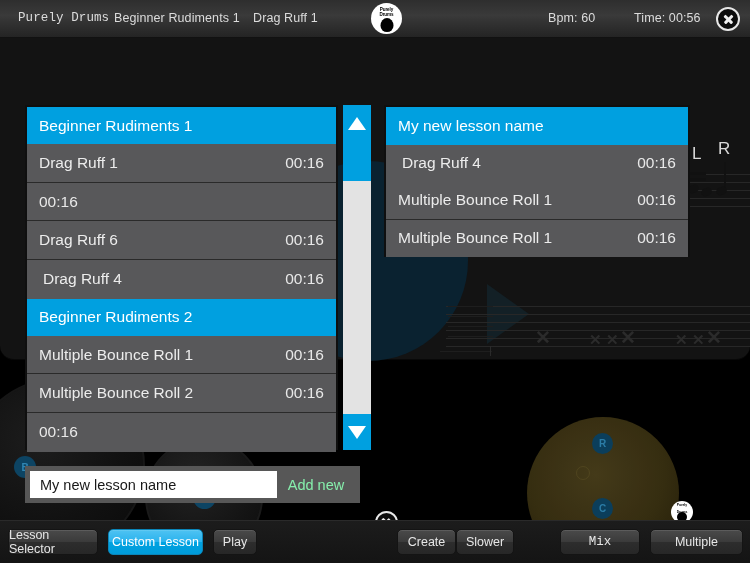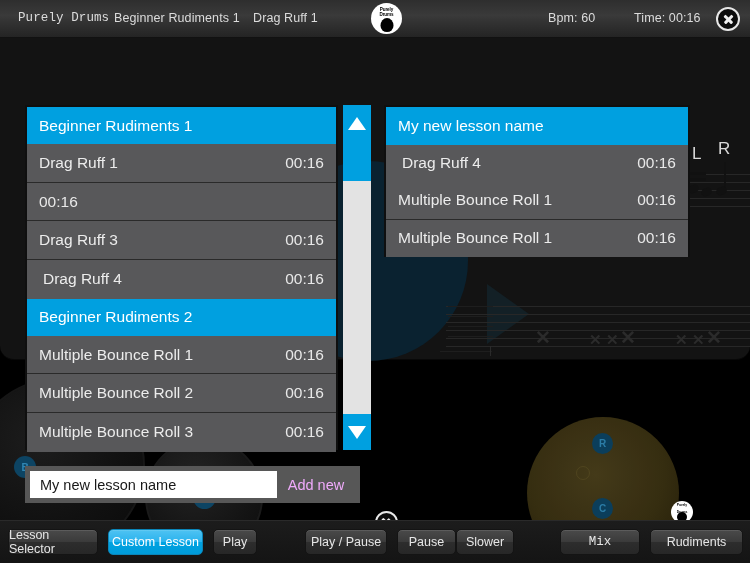--- a/index.html
+++ b/index.html
@@ -196,21 +196,21 @@
   #addbar{
     position:absolute; left:25px; top:466px; width:335px; height:37px;
     background:#575757; display:flex; align-items:center; padding:5px;
   }
   #lesson-input{
     flex:1; height:27px; background:#ffffff; border:none; outline:none;
     color:#181818; font-size:14.5px; padding:0 10px;
     font-family:"Liberation Sans", sans-serif;
   }
   #add-new-btn{
-    width:78px; height:27px; background:transparent; border:none; color:#f0abfc;
+    width:78px; height:27px; background:transparent; border:none; color:#86efac;
     font-size:14.5px; cursor:pointer; font-family:"Liberation Sans", sans-serif;
   }
 
   
   #bottombar{
     position:absolute; left:0; bottom:0; width:750px; height:43px;
     background:linear-gradient(to bottom,#1c1c1c 0%,#141414 100%);
     border-top:1px solid #2a2a2a;
   }
   .btn{
@@ -311,21 +311,21 @@
       <div class="ml-t">Drums</div>
       <div class="ml-d"></div>
     </div>
   </div>
 
   <div id="topbar">
     <div class="tb-item" id="tb-app">Purely Drums</div>
     <div class="tb-item" id="tb-group">Beginner Rudiments 1</div>
     <div class="tb-item" id="tb-lesson">Drag Ruff 1</div>
     <div class="tb-item" id="tb-bpm">Bpm: 60</div>
-    <div class="tb-item" id="tb-time">Time: 00:16</div>
+    <div class="tb-item" id="tb-time">Time: 00:56</div>
 
     <div id="logo">
       <div class="logo-inner">
         <div class="logo-txt">Purely</div>
         <div class="logo-txt">Drums</div>
         <div class="logo-dot"></div>
       </div>
     </div>
 
     <div class="xbtn" id="tb-close"></div>
@@ -338,40 +338,39 @@
           <span class="rname">Beginner Rudiments 1</span>
         </div>
         <div class="row">
           <span class="rname">Drag Ruff 1</span>
           <span class="rtime">00:16</span>
         </div>
         <div class="row">
           <span class="rtime">00:16</span>
         </div>
         <div class="row">
-          <span class="rname">Drag Ruff 3</span>
+          <span class="rname">Drag Ruff 6</span>
           <span class="rtime">00:16</span>
         </div>
         <div class="row noborder">
           <span class="rname">Drag Ruff 4</span>
           <span class="rtime">00:16</span>
         </div>
         <div class="row header">
           <span class="rname">Beginner Rudiments 2</span>
         </div>
         <div class="row">
           <span class="rname">Multiple Bounce Roll 1</span>
           <span class="rtime">00:16</span>
         </div>
         <div class="row">
           <span class="rname">Multiple Bounce Roll 2</span>
           <span class="rtime">00:16</span>
         </div>
         <div class="row">
-          <span class="rname">Multiple Bounce Roll 3</span>
           <span class="rtime">00:16</span>
         </div>
       </div>
   </div>
 
   <div id="scrollbar">
     <div id="sb-track">
       <div id="sb-thumb"></div>
       <div id="sb-thumb2"></div>
     </div>
@@ -405,20 +404,19 @@
 
   <div id="addbar">
     <input id="lesson-input" type="text" value="My new lesson name" style="">
     <button id="add-new-btn">Add new</button>
   </div>
 
   <div id="bottombar">
     <div class="btn active" id="btn-custom-lesson">Custom Lesson</div>
     <div class="btn" id="btn-lesson-selector">Lesson Selector</div>
     <div class="btn" id="btn-help">Play</div>
-    <div class="btn" id="btn-play-pause">Play / Pause</div>
-    <div class="btn" id="btn-faster">Pause</div>
+    <div class="btn" id="btn-faster">Create</div>
     <div class="btn" id="btn-slower">Slower</div>
     <div class="btn" id="btn-mix">Mix</div>
-    <div class="btn" id="btn-advanced">Rudiments</div>
+    <div class="btn" id="btn-advanced">Multiple</div>
   </div>
 
 </div>
 
 </body></html>

